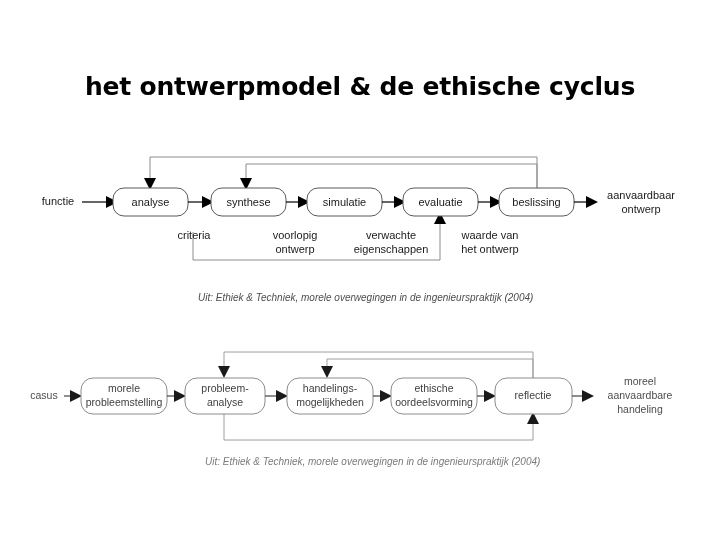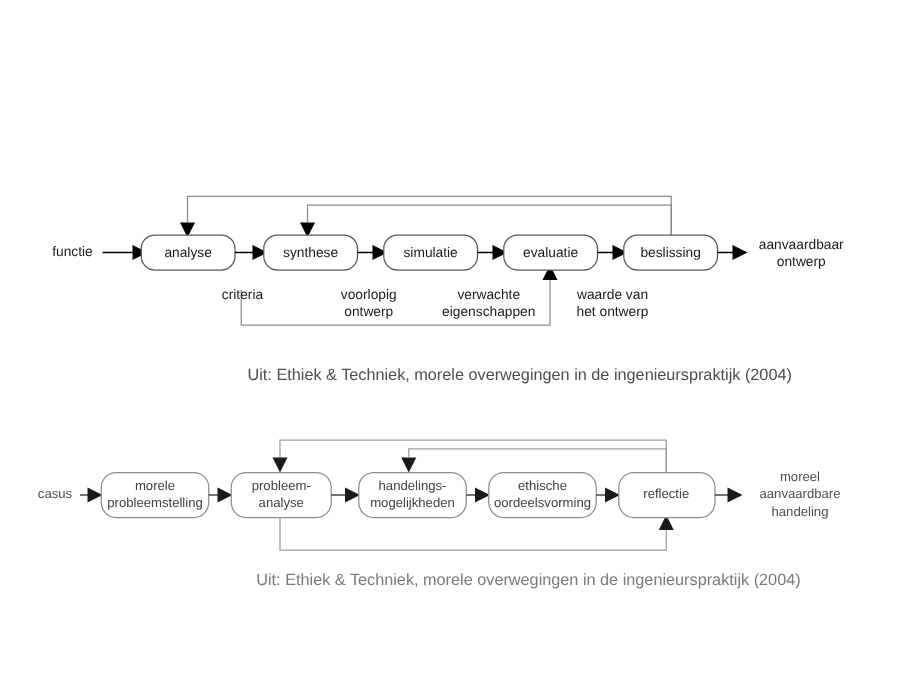--- a/index.html
+++ b/index.html
@@ -97,32 +97,34 @@
   .feedback-line-2 {
     stroke: #9e9e9e;
     stroke-width: 1;
     fill: none;
   }
   .arrow-head { fill: #000000; }
   .arrow-head-2 { fill: #1a1a1a; }
   .source-note {
     position: absolute;
     font-family: "Liberation Sans", sans-serif;
-    font-size: 13px;
+    font-size: 10px;
+    font-style: italic;
     color: #4d4d4d;
     white-space: nowrap;
   }
   #note-design { left: 198px; top: 292px; }
   #note-ethics { left: 205px; top: 456px; color: #7a7a7a; }
 </style>
 </head>
 <body>
 
 <div id="slide">
 
+  <div id="slide-title">het ontwerpmodel &amp; de ethische cyclus</div>
 
   <div class="diagram" id="diagram-design">
     <svg width="720" height="145" viewBox="0 0 720 145" xmlns="http://www.w3.org/2000/svg">
       <defs></defs>
 
       <path class="feedback-line" d="M 537 50 L 537 17 L 150 17 L 150 38"></path>
       <polygon class="arrow-head" points="144,38 156,38 150,50"></polygon>
 
       <path class="feedback-line" d="M 537 50 L 537 24 L 246 24 L 246 38"></path>
       <polygon class="arrow-head" points="240,38 252,38 246,50"></polygon>

